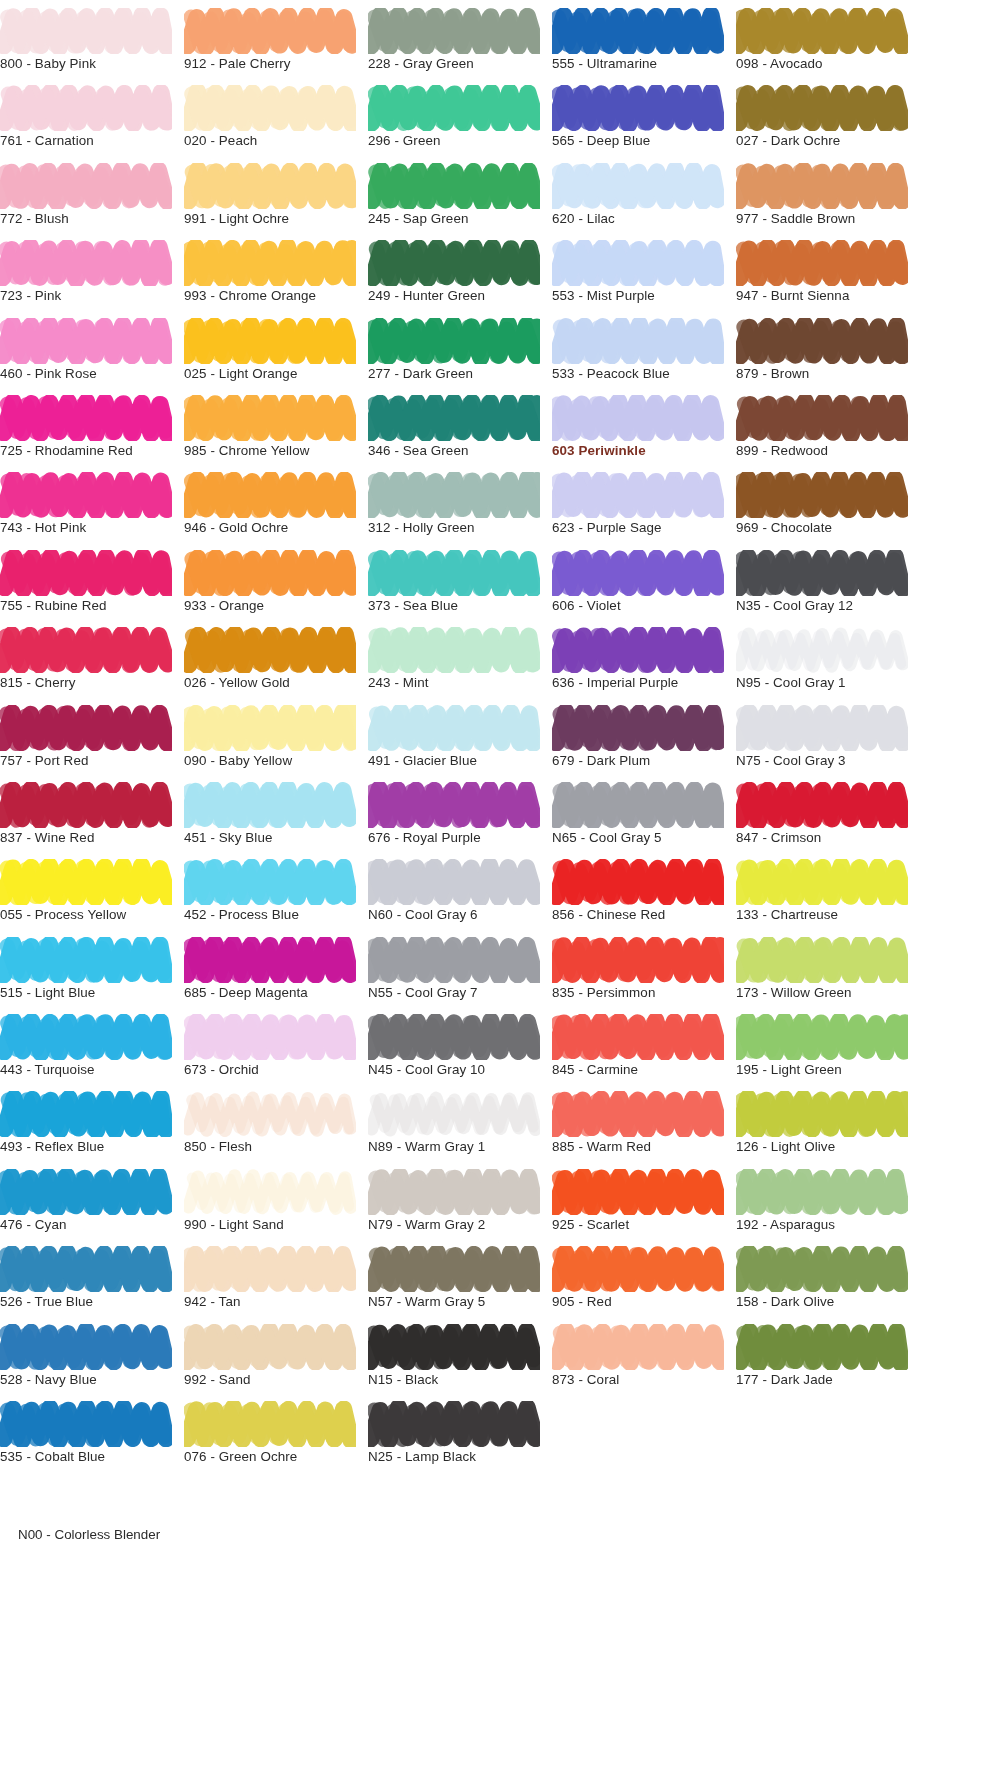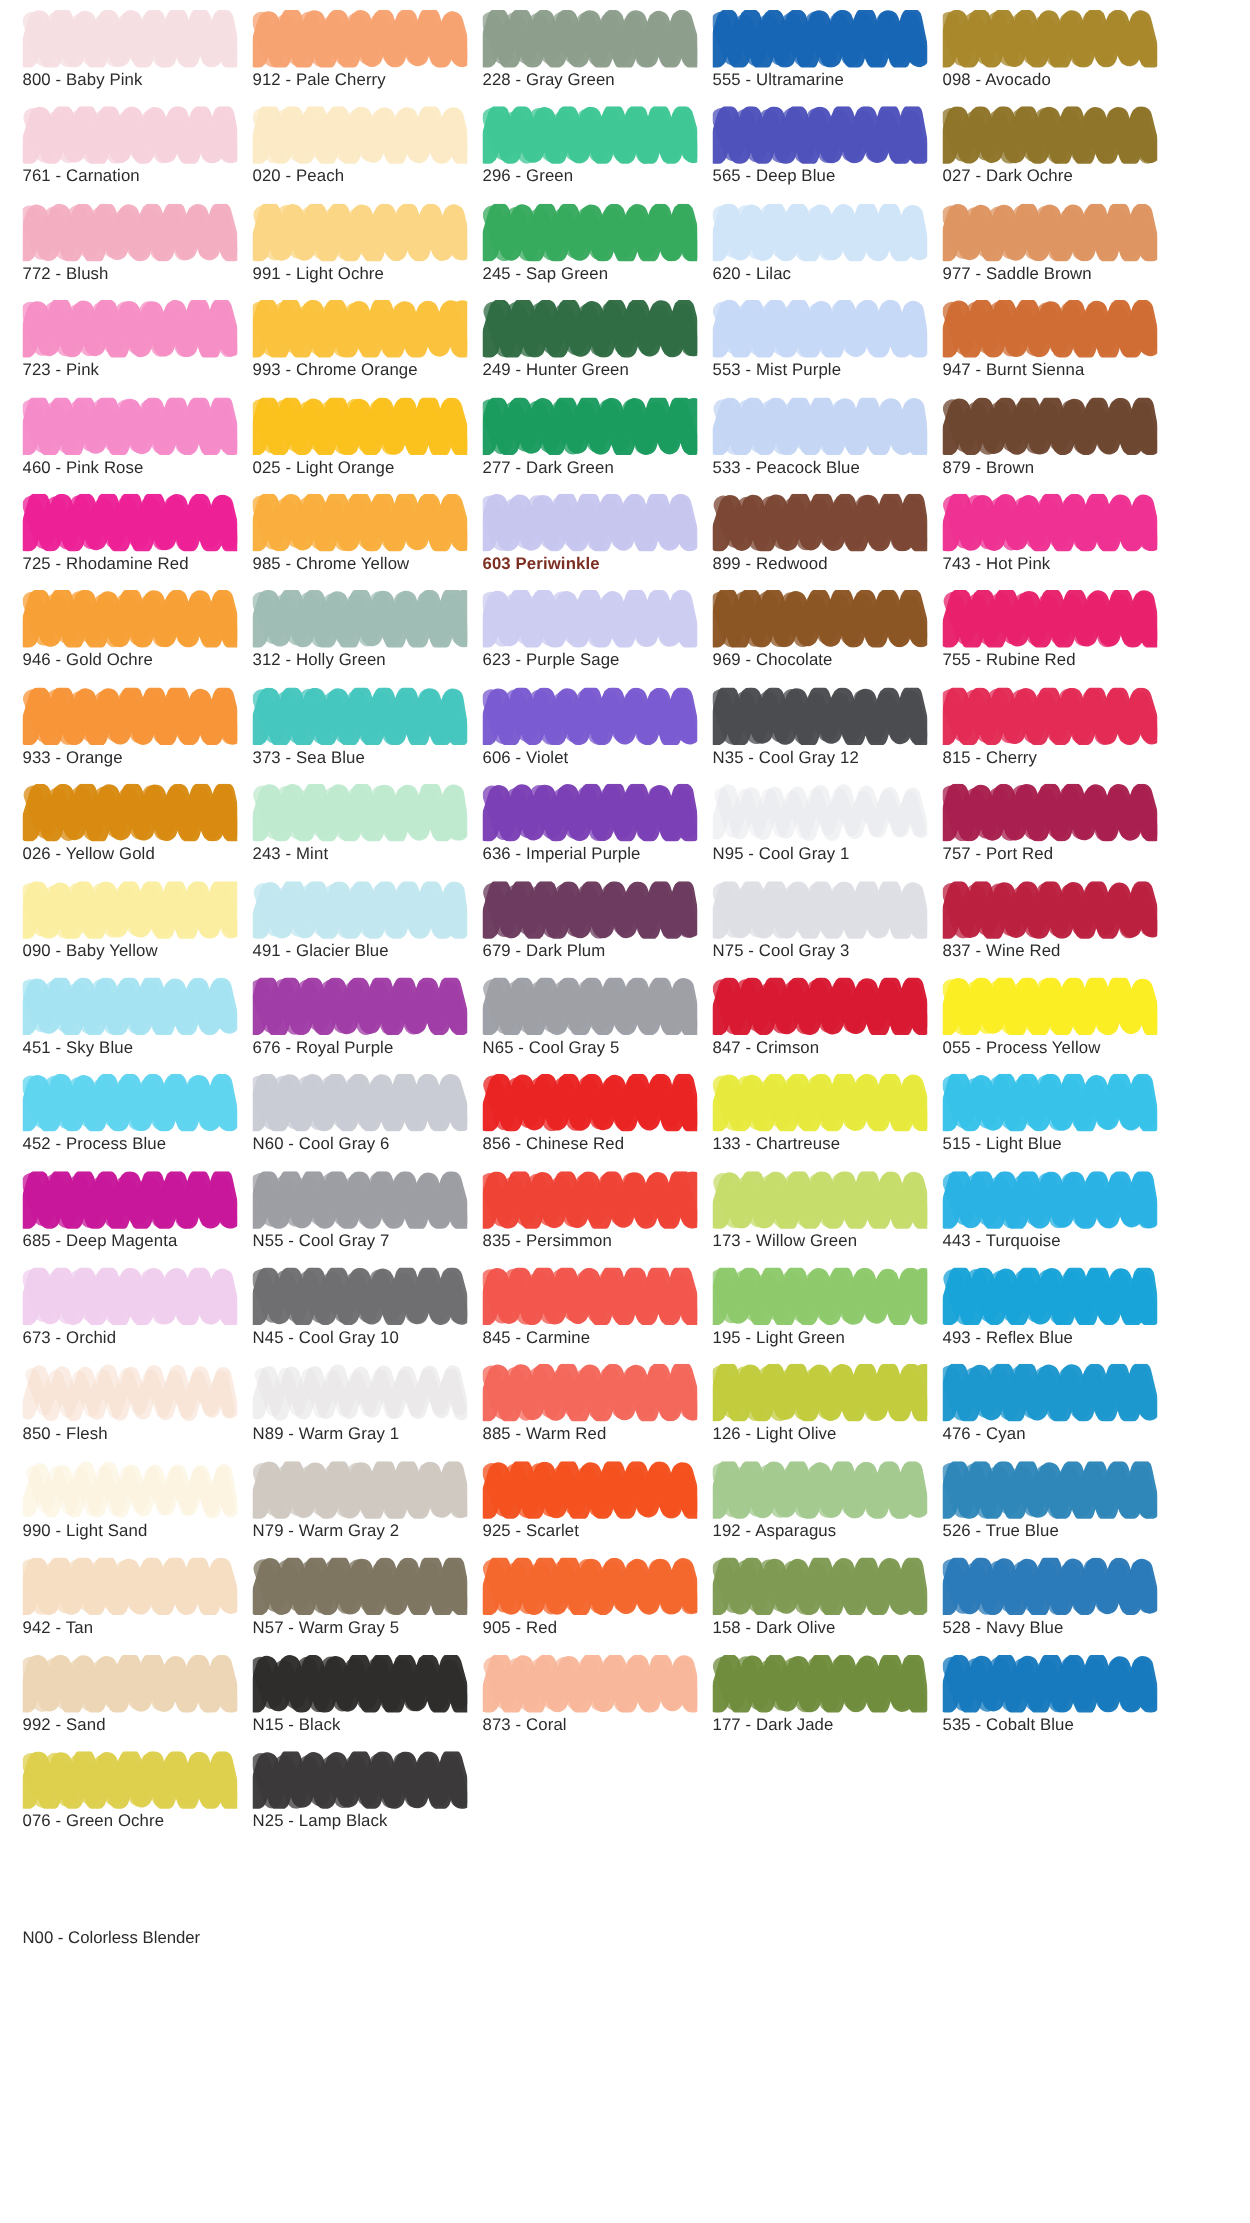--- a/index.html
+++ b/index.html
@@ -16,21 +16,20 @@
     width:1000px;height:1778px;
     box-sizing:border-box;
     padding:8px 0 0 0;
   }
   .grid{
     display:grid;
     grid-template-columns:repeat(5,184px);
     grid-auto-rows:77.4px;
     column-gap:0px;
     row-gap:0px;
-    margin-left:18px;
   }
   .cell{
     position:relative;
     width:184px;
     height:77.4px;
   }
   .swatchwrap{
     position:relative;
     width:172px;
     height:48px;
@@ -48,21 +47,20 @@
     letter-spacing:0.1px;
   }
   .label.alt{color:#7c2f22;font-weight:bold;}
   .blender{
     position:absolute;
     left:18px;
     top:1527px;
     font-size:13.4px;
     color:#2b2b2b;
     white-space:nowrap;
-    margin-top:15px;
   }
   .cell.empty .swatchwrap{visibility:hidden;}
 </style>
 </head>
 <body>
 
 <div id="chart">
   <div class="grid" id="grid">
       <div class="cell">
         <div class="swatchwrap">
@@ -358,20 +356,31 @@
               <path d="M 6.8 9.0 L 16.3 37.1 L 25.8 11.2 L 35.3 35.8 L 44.7 9.7 L 54.2 37.5 L 63.7 11.5 L 73.2 38.2 L 82.6 9.0 L 92.1 36.9 L 101.6 9.9 L 111.1 38.1 L 120.5 11.2 L 130.0 37.0 L 139.5 9.1 L 149.0 37.8 L 158.4 9.7 L 166.1 37.1" stroke="#f9ae3c" stroke-width="15" stroke-linecap="round" stroke-linejoin="round" fill="none" opacity="0.75"></path>
             </g>
           </svg>
         </div>
         <div class="label">985 - Chrome Yellow</div>
       </div>
       <div class="cell">
         <div class="swatchwrap">
           <svg width="172" height="46" viewBox="0 0 172 46">
             <g>
+              <path d="M 2.8 38.0 L 12.0 8.1 L 21.2 37.6 L 30.4 8.9 L 39.6 38.5 L 48.8 6.8 L 58.0 38.5 L 67.2 6.6 L 76.4 39.5 L 85.6 6.7 L 94.8 36.8 L 104.0 7.3 L 113.2 38.0 L 122.4 7.4 L 131.6 38.1 L 140.8 7.3 L 150.0 36.5 L 159.2 6.8 L 168.4 39.2 L 168.9 8.6" stroke="#1d8275" stroke-width="17" stroke-linecap="round" stroke-linejoin="round" fill="none" opacity="0.97"></path>
+              <path d="M 6.3 9.0 L 15.8 36.8 L 25.3 10.6 L 34.8 37.7 L 44.2 11.3 L 53.7 36.0 L 63.2 10.0 L 72.7 38.5 L 82.1 10.5 L 91.6 37.0 L 101.1 8.7 L 110.6 37.4 L 120.0 8.8 L 129.5 37.1 L 139.0 10.0 L 148.5 37.6 L 158.0 11.1 L 166.9 37.5" stroke="#1d8275" stroke-width="15" stroke-linecap="round" stroke-linejoin="round" fill="none" opacity="0.75"></path>
+            </g>
+          </svg>
+        </div>
+        <div class="label">346 - Sea Green</div>
+      </div>
+      <div class="cell">
+        <div class="swatchwrap">
+          <svg width="172" height="46" viewBox="0 0 172 46">
+            <g>
               <path d="M 2.3 38.0 L 11.5 8.8 L 20.7 37.4 L 29.9 9.1 L 39.1 37.0 L 48.3 9.5 L 57.5 37.9 L 66.7 6.5 L 75.9 38.1 L 85.1 6.7 L 94.3 38.7 L 103.5 7.7 L 112.7 37.0 L 121.9 8.4 L 131.1 39.5 L 140.3 6.9 L 149.5 37.1 L 158.7 8.6 L 165.7 37.6" stroke="#c6c6ef" stroke-width="17" stroke-linecap="round" stroke-linejoin="round" fill="none" opacity="0.97"></path>
               <path d="M 5.8 9.0 L 15.3 38.2 L 24.8 11.4 L 34.3 36.4 L 43.7 8.7 L 53.2 36.1 L 62.7 9.4 L 72.2 35.9 L 81.7 11.0 L 91.1 38.1 L 100.6 10.1 L 110.1 36.3 L 119.6 9.6 L 129.0 37.6 L 138.5 11.2 L 148.0 36.1 L 157.5 8.6 L 163.7 36.1" stroke="#c6c6ef" stroke-width="15" stroke-linecap="round" stroke-linejoin="round" fill="none" opacity="0.75"></path>
             </g>
           </svg>
         </div>
         <div class="label alt">603 Periwinkle</div>
       </div>
       <div class="cell">
         <div class="swatchwrap">
           <svg width="172" height="46" viewBox="0 0 172 46">

